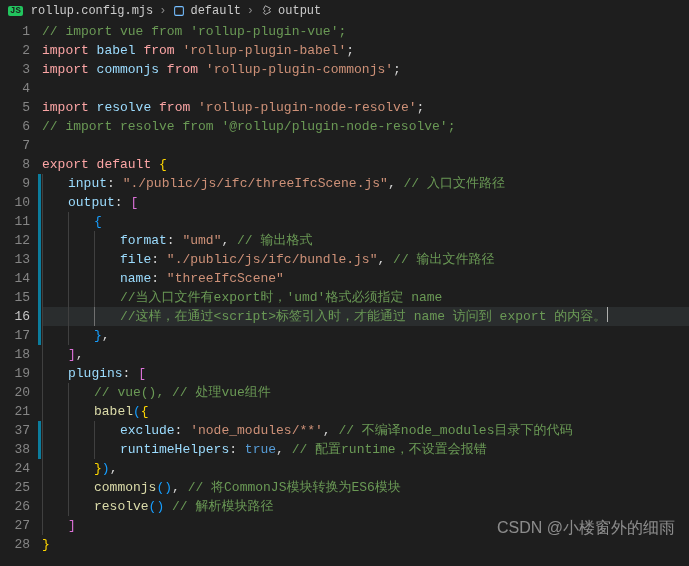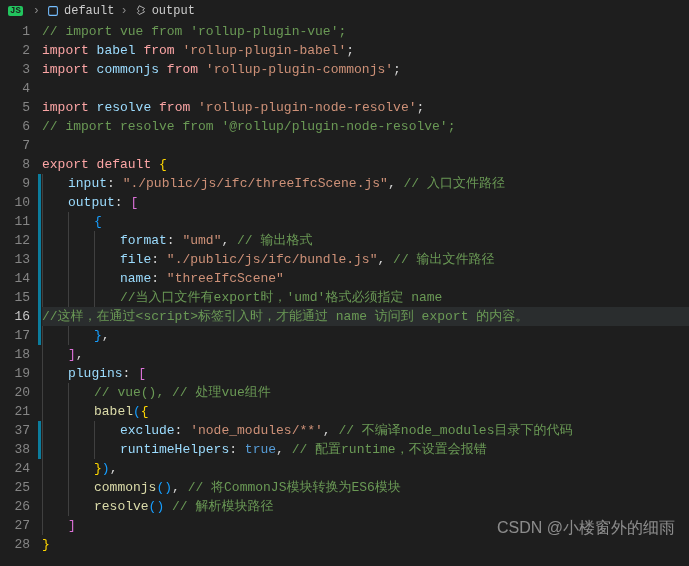--- a/index.html
+++ b/index.html
@@ -42,21 +42,21 @@
     font-size: 13px;
   }
   .gutter .ln { height: 19px; }
   .gutter .ln.active { color: #c6c6c6; }
   .code {
     flex: 1;
     position: relative;
     white-space: pre;
   }
   .line { height: 19px; display: flex; align-items: flex-start; }
-  .line.hl { background: #2a2d2e; flex-direction: column; }
+  .line.hl { background: #2a2d2e; }
   .ind { display: inline-block; width: 26px; height: 19px; position: relative; }
   .ind::before {
     content: "";
     position: absolute;
     left: 0; top: 0; bottom: 0;
     border-left: 1px solid #404040;
   }
   .ind.active::before { border-left-color: #707070; }
   .bar-mod { position: absolute; left: -4px; top: 0; bottom: 0; width: 3px; background: #0c7d9d; }
   .line-wrap { position: relative; height: 19px; }
@@ -97,20 +97,21 @@
     padding: 0 2px;
     border-radius: 2px;
     margin-right: 4px;
   }
 </style>
 </head>
 <body>
 
 <div class="breadcrumb">
   <span class="js-badge">JS</span>
+  <span class="bc-item">rollup.config.mjs</span>
   <span class="bc-sep">›</span>
   <span class="bc-icon">
     <svg width="14" height="14" viewBox="0 0 16 16">
         <rect x="3" y="3" width="10" height="10" rx="1.5" fill="none" stroke="#75beff" stroke-width="1.2"></rect>
       </svg>
   </span>
   <span class="bc-item">default</span>
   <span class="bc-sep">›</span>
   <span class="bc-icon">
     <svg width="14" height="14" viewBox="0 0 16 16">

